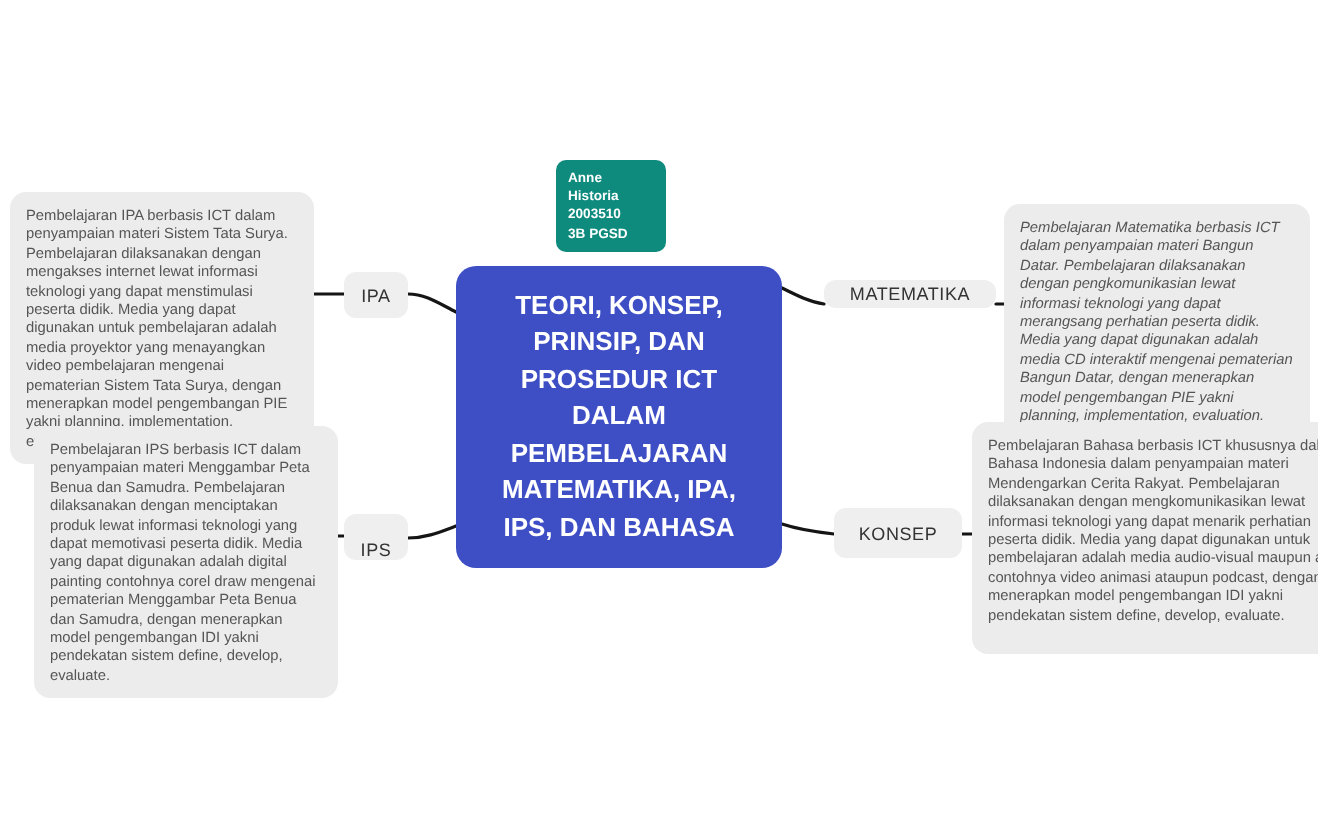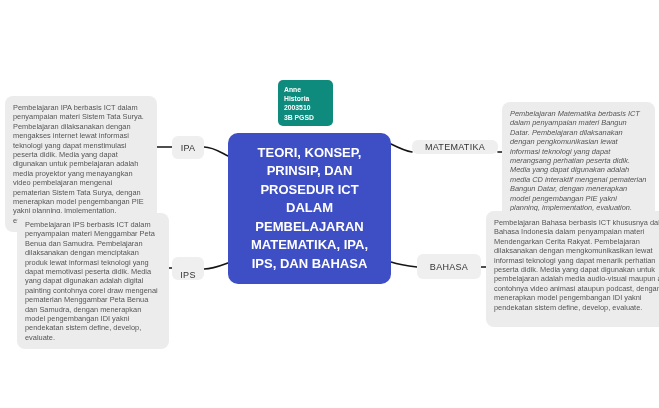--- a/index.html
+++ b/index.html
@@ -99,21 +99,21 @@
   <div class="label-node label-ipa">
     <span>IPA</span>
   </div>
   <div class="label-node label-ips">
     <span>IPS</span>
   </div>
   <div class="label-node label-matematika">
     <span>MATEMATIKA</span>
   </div>
   <div class="label-node label-bahasa">
-    <span>BAHASA</span>
+    <span>KONSEP</span>
   </div>
 
   <div class="note note-ipa">
     <span>Pembelajaran IPA berbasis ICT dalam penyampaian materi Sistem Tata Surya. Pembelajaran dilaksanakan dengan mengakses internet lewat informasi teknologi yang dapat menstimulasi peserta didik. Media yang dapat digunakan untuk pembelajaran adalah media proyektor yang menayangkan video pembelajaran mengenai pematerian Sistem Tata Surya, dengan menerapkan model pengembangan PIE yakni planning, implementation, evaluation.</span>
   </div>
   <div class="note note-ips">
     <span>Pembelajaran IPS berbasis ICT dalam penyampaian materi Menggambar Peta Benua dan Samudra. Pembelajaran dilaksanakan dengan menciptakan produk lewat informasi teknologi yang dapat memotivasi peserta didik. Media yang dapat digunakan adalah digital painting contohnya corel draw mengenai pematerian Menggambar Peta Benua dan Samudra, dengan menerapkan model pengembangan IDI yakni pendekatan sistem define, develop, evaluate.</span>
   </div>
   <div class="note note-matematika">
     <span>Pembelajaran Matematika berbasis ICT dalam penyampaian materi Bangun Datar. Pembelajaran dilaksanakan dengan pengkomunikasian lewat informasi teknologi yang dapat merangsang perhatian peserta didik. Media yang dapat digunakan adalah media CD interaktif mengenai pematerian Bangun Datar, dengan menerapkan model pengembangan PIE yakni planning, implementation, evaluation.</span>

